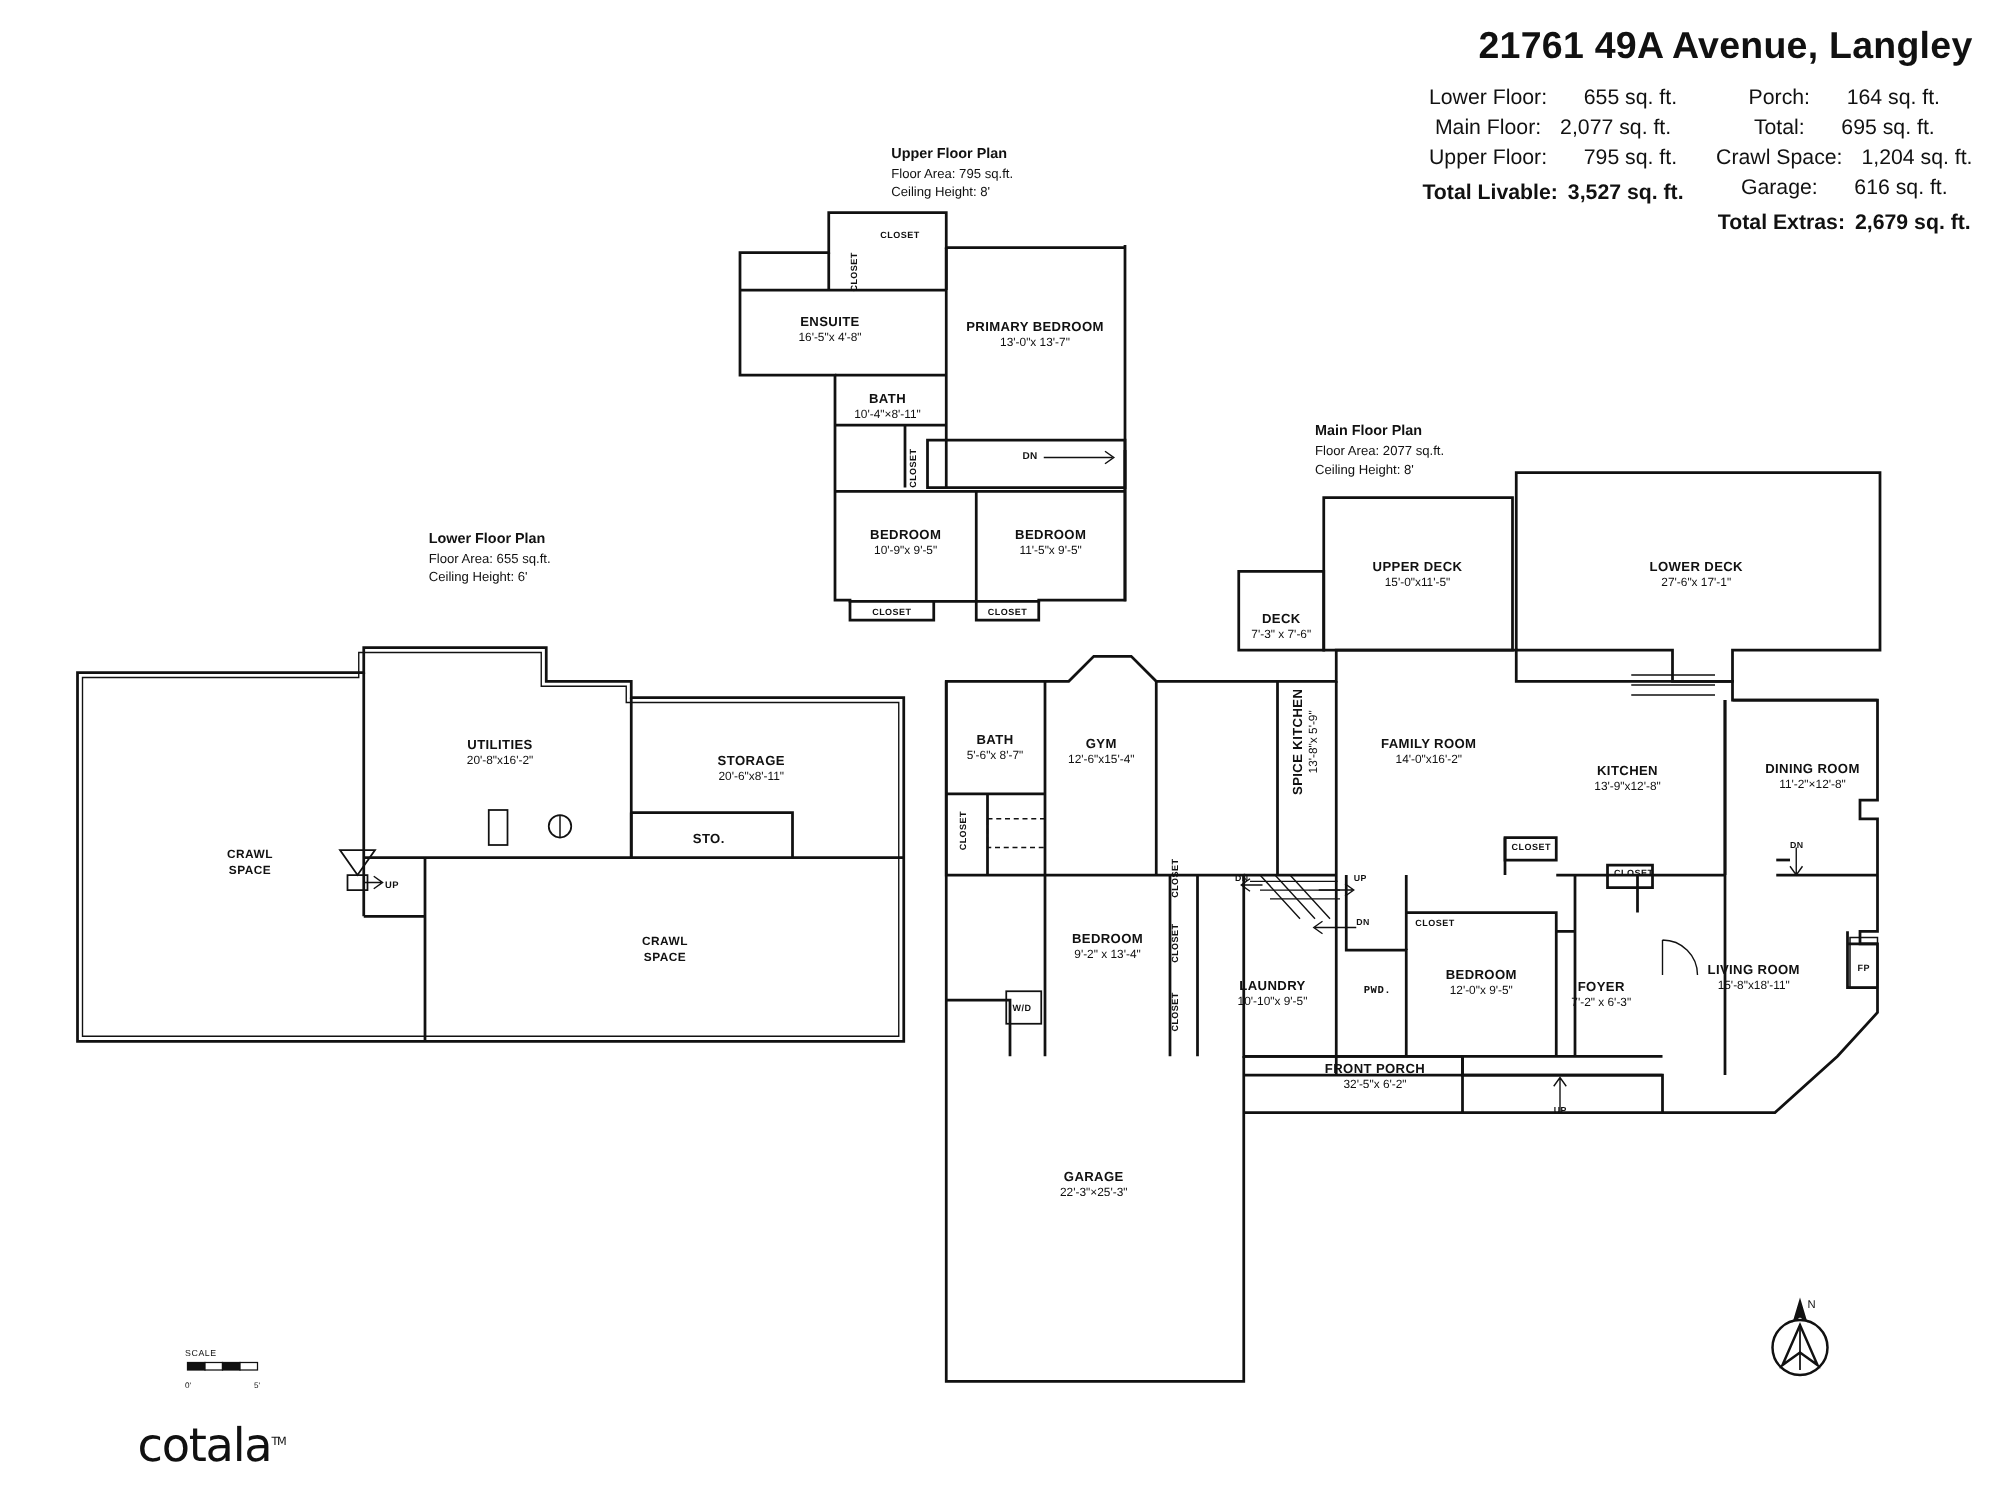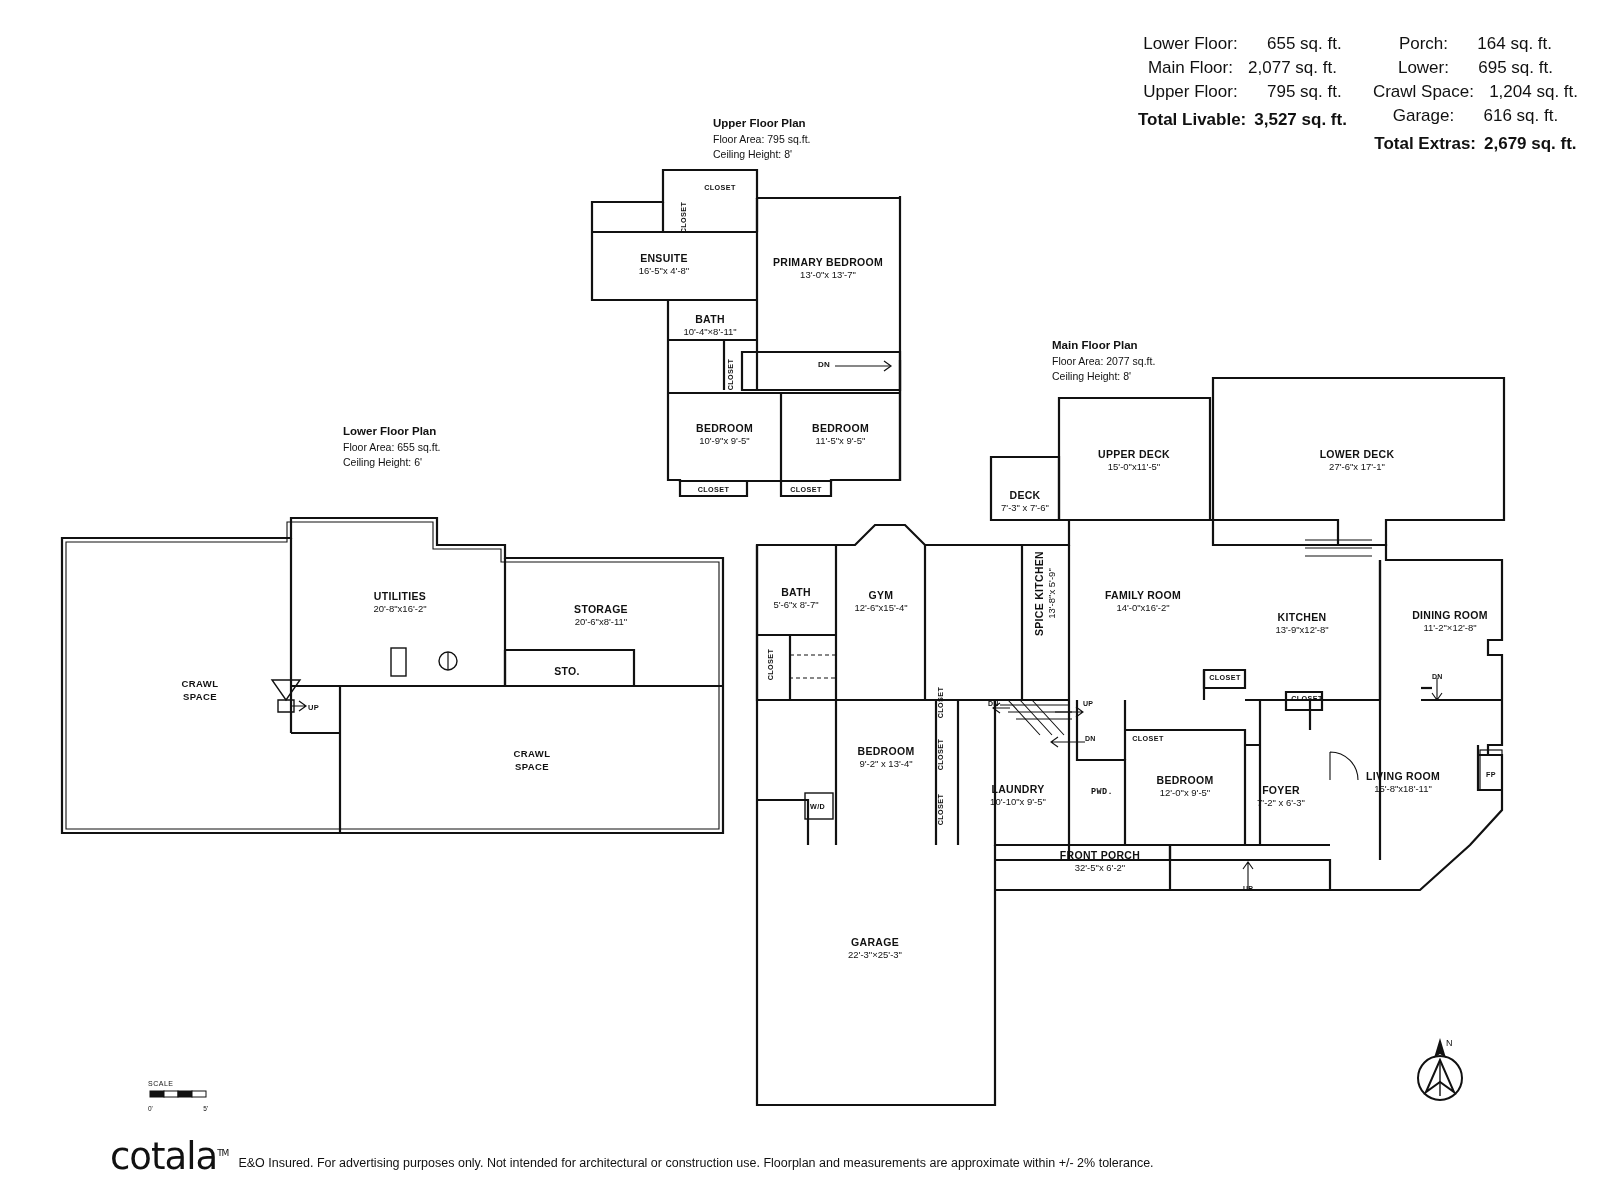--- a/index.html
+++ b/index.html
@@ -38,20 +38,21 @@
   #disclaimer{font-size:12.5px;padding-bottom:8px;}
   #scalebox{left:148px;bottom:88px;text-align:left;}
   #scalebox .slabel{font-size:7px;letter-spacing:.5px;}
   #scalebox .snums{font-size:6.5px;display:flex;justify-content:space-between;width:60px;}
   #compass{right:120px;bottom:90px;width:80px;height:80px;}
 </style>
 </head>
 <body>
 
 <div class="abs" id="header">
+  <div id="addr">21761 49A Avenue, Langley</div>
   <div id="areatable">
     <div class="acol">
       <div class="arow">
         <span class="lab">Lower Floor:</span>
         <span class="val">655 sq. ft.</span>
       </div>
       <div class="arow">
         <span class="lab">Main Floor:</span>
         <span class="val">2,077 sq. ft.</span>
       </div>
@@ -63,21 +64,21 @@
         <span class="lab">Total Livable:</span>
         <span class="val">3,527 sq. ft.</span>
       </div>
     </div>
     <div class="acol">
       <div class="arow">
         <span class="lab">Porch:</span>
         <span class="val">164 sq. ft.</span>
       </div>
       <div class="arow">
-        <span class="lab">Lower:</span>
+        <span class="lab">Total:</span>
         <span class="val">695 sq. ft.</span>
       </div>
       <div class="arow">
         <span class="lab">Crawl Space:</span>
         <span class="val">1,204 sq. ft.</span>
       </div>
       <div class="arow">
         <span class="lab">Garage:</span>
         <span class="val">616 sq. ft.</span>
       </div>
@@ -397,14 +398,13 @@
     <path d="M40,8 L46,28 L40,24 L34,28 Z" fill="#111"></path>
     <path d="M26,62 L40,30 L54,62 L40,52 Z" fill="none" stroke="#111" stroke-width="2"></path>
     <text x="46" y="16" font-size="9" font-family="Liberation Sans, sans-serif" fill="#111">N</text>
   </svg>
 </div>
 
 <div class="abs" id="footer">
   <div id="logo">
     <span>cotala</span><span id="logotm">TM</span>
   </div>
-  <div id="disclaimer">E&amp;O Insured. For advertising purposes only. Not intended for architectural or construction use. Floorplan and measurements are approximate within +/- 2% tolerance.</div>
 </div>
 
 </body></html>

